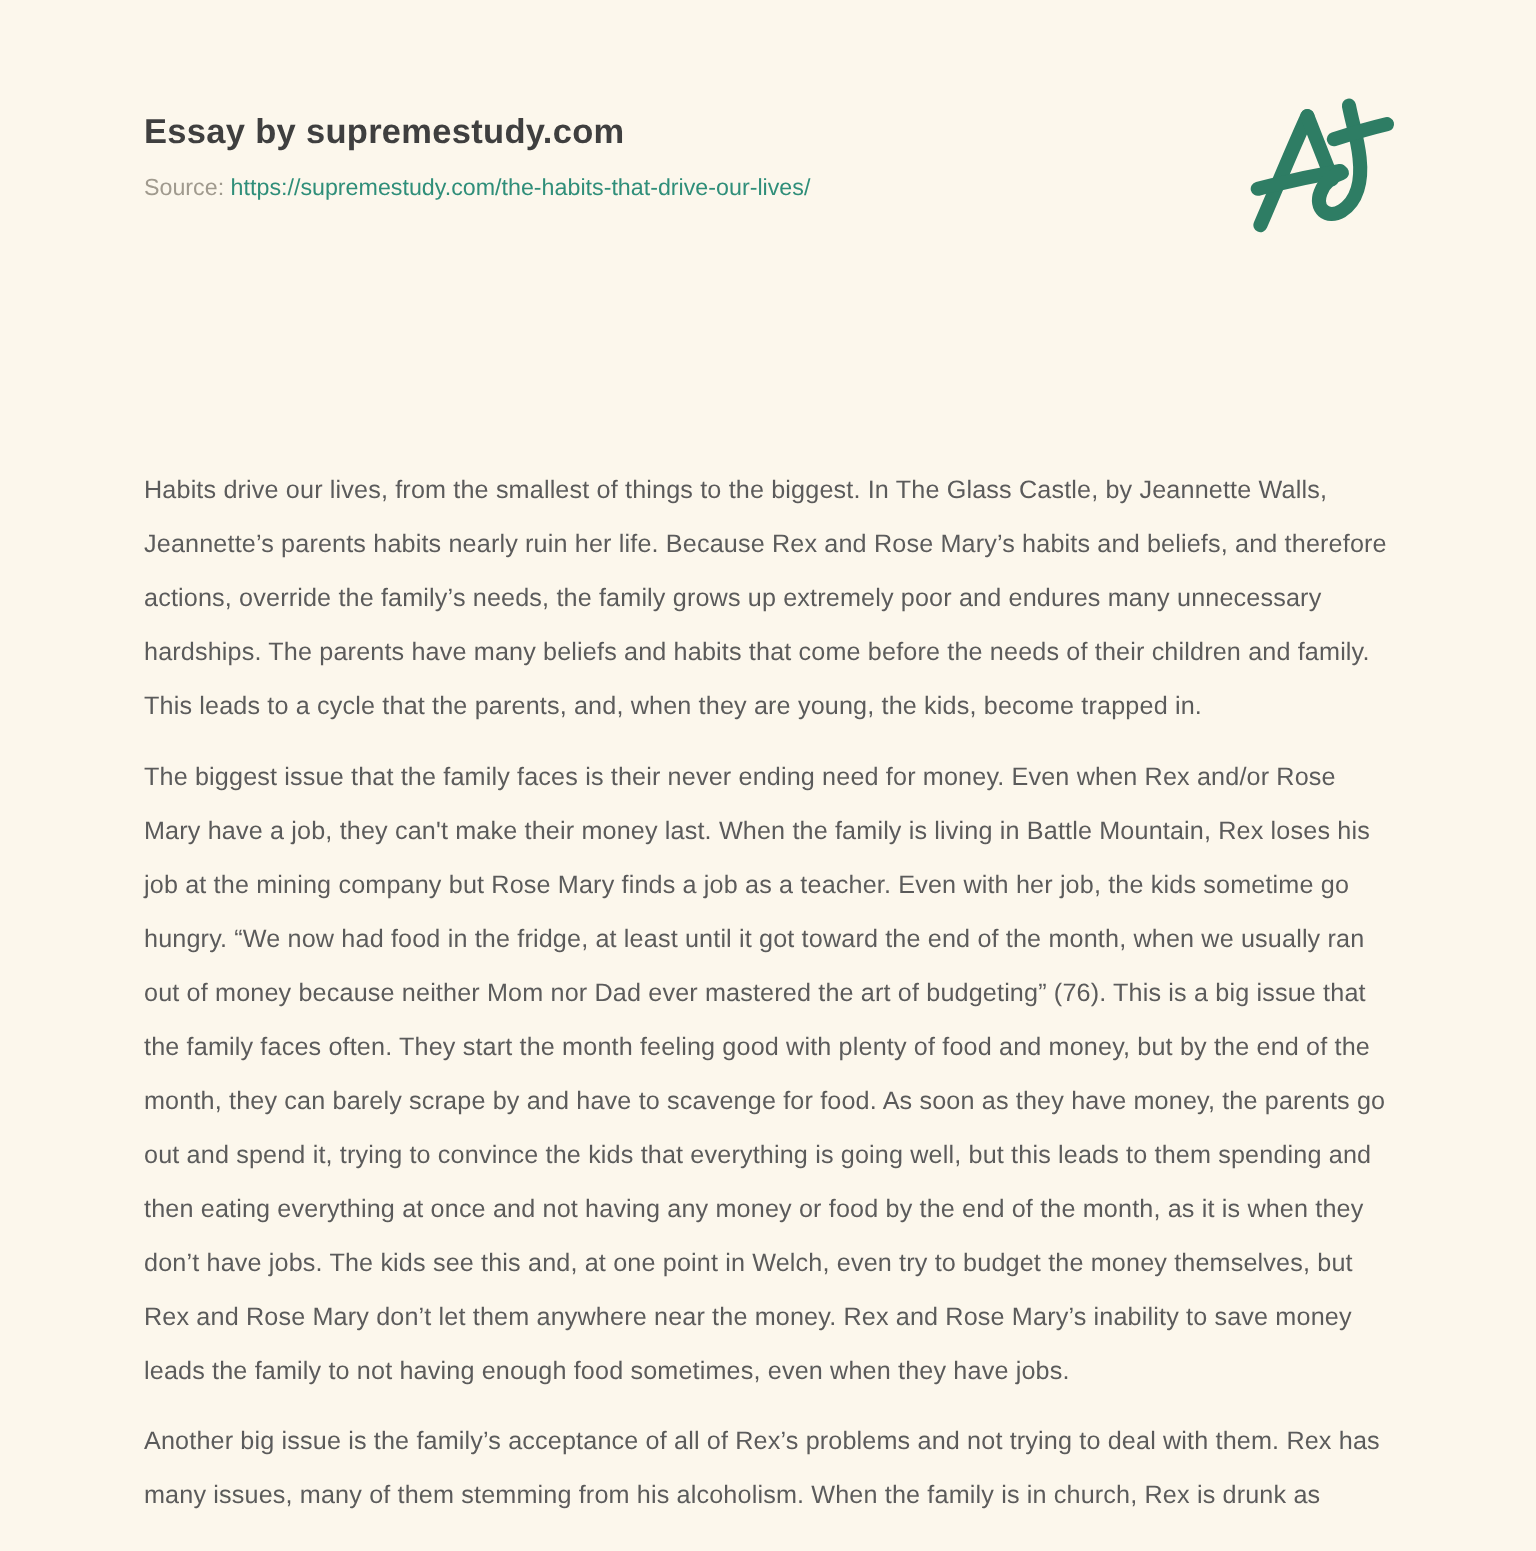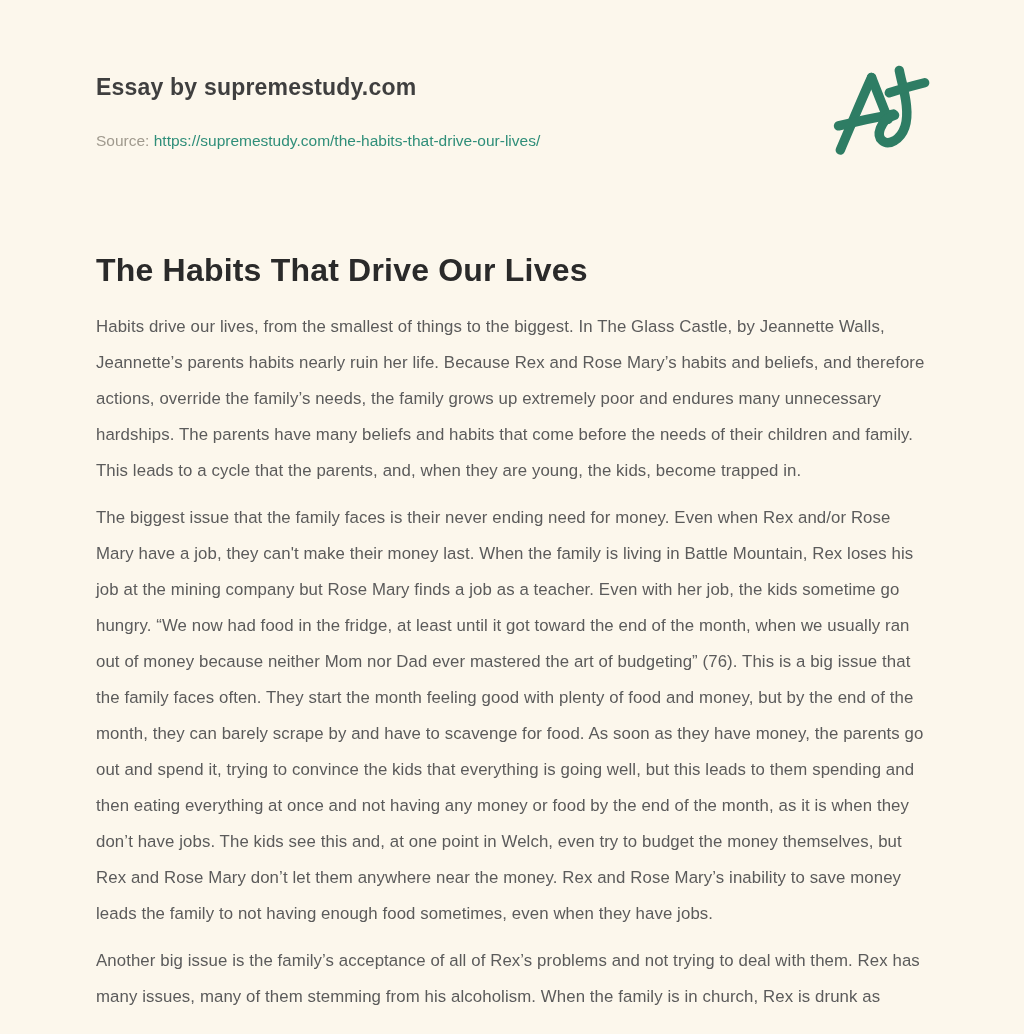--- a/index.html
+++ b/index.html
@@ -4,21 +4,21 @@
 <style>
   :root{
     --bg:#fcf7ec; --byline:#3f3f3f; --muted:#a09a8e; --link:#2f8e79;
     --title:#2a2a2a; --body:#5b5b5b; --logo:#2e7d64;
   }
   *{margin:0;padding:0;box-sizing:border-box;}
   html,body{background:var(--bg);}
   body{font-family:"Liberation Sans","DejaVu Sans",sans-serif;}
   .page{position:relative;width:1024px;height:1018px;background:var(--bg);overflow:hidden;}
   .byline{position:absolute;left:96px;top:74px;font-size:23px;font-weight:700;color:var(--byline);letter-spacing:.2px;}
-  .source-line{position:absolute;left:96px;top:132px;font-size:15.5px;color:var(--muted);}
+  .source-line{position:absolute;left:96px;top:117px;font-size:15.5px;color:var(--muted);}
   .source-line a{color:var(--link);text-decoration:none;}
   .logo{position:absolute;left:818px;top:58px;width:126px;height:118px;}
   .logo svg{width:100%;height:100%;}
   .logo path{fill:none;stroke:var(--logo);stroke-width:8;stroke-linecap:round;stroke-linejoin:round;}
   .title{position:absolute;left:96px;top:252px;font-size:32px;font-weight:600;color:var(--title);letter-spacing:.2px;}
   .content{position:absolute;left:96px;top:309px;width:834px;}
   .content p{font-size:16.8px;line-height:36px;color:var(--body);margin-bottom:11px;letter-spacing:.1px;}
 </style>
 </head>
 <body>
@@ -37,21 +37,20 @@
 
       <path d="M15.5 78 C25 56 33.5 35 42 16.5"></path>
       <path d="M42 16.5 C46.5 28 51.5 40.5 56 52"></path>
       <path d="M14 57.5 C30 53.5 44 50.5 60.5 47.5"></path>
 
       <path d="M65.5 10.5 C67.5 20.5 70.5 30 71.5 40 C73 53.5 70 64.5 61.5 70 C53 75 46 68.5 49.5 59.5 C51.8 53.5 56.5 50 61.5 48.5"></path>
       <path d="M57 29.5 C66.5 26.5 76.5 23.5 87 21"></path>
     </svg>
   </div>
 
-  <h1 class="title">The Habits That Drive Our Lives</h1>
 
   <div class="content">
     <p>Habits drive our lives, from the smallest of things to the biggest. In The Glass Castle, by Jeannette Walls, Jeannette’s parents habits nearly ruin her life. Because Rex and Rose Mary’s habits and beliefs, and therefore actions, override the family’s needs, the family grows up extremely poor and endures many unnecessary hardships. The parents have many beliefs and habits that come before the needs of their children and family. This leads to a cycle that the parents, and, when they are young, the kids, become trapped in.</p>
     <p>The biggest issue that the family faces is their never ending need for money. Even when Rex and/or Rose Mary have a job, they can't make their money last. When the family is living in Battle Mountain, Rex loses his job at the mining company but Rose Mary finds a job as a teacher. Even with her job, the kids sometime go hungry. “We now had food in the fridge, at least until it got toward the end of the month, when we usually ran out of money because neither Mom nor Dad ever mastered the art of budgeting” (76). This is a big issue that the family faces often. They start the month feeling good with plenty of food and money, but by the end of the month, they can barely scrape by and have to scavenge for food. As soon as they have money, the parents go out and spend it, trying to convince the kids that everything is going well, but this leads to them spending and then eating everything at once and not having any money or food by the end of the month, as it is when they don’t have jobs. The kids see this and, at one point in Welch, even try to budget the money themselves, but Rex and Rose Mary don’t let them anywhere near the money. Rex and Rose Mary’s inability to save money leads the family to not having enough food sometimes, even when they have jobs.</p>
     <p>Another big issue is the family’s acceptance of all of Rex’s problems and not trying to deal with them. Rex has many issues, many of them stemming from his alcoholism. When the family is in church, Rex is drunk as usual. He starts arguing with the pastor and Rose Mary reacts in a very unconcerned way, as usual. “‘Don’t worry, God understands,’ Mom said. ‘He knows that your father is a cross we must bear’” (105). Rose Mary simply accepts him how he is and doesn’t try to change anything about him and and this has many consequences for the family. Rose Mary is saying “He is how he is, and we can’t do anything to change him”. This attitude hurts the entire family because there are many times that Rex drinks and acts out without any consequences, or even memory of the events. Rose Mary insists that the best way to deal with him is that they should make it look and feel like nothing ever happened, which achieves nothing because most of the time Rex is blacked out and has no memory of the events anyways. Rose Mary’s approach, or lack thereof, to dealing with Rex’s drinking only hurts the family more and causes more problems.</p>
   </div>
 
 </div>
 
 </body></html>

